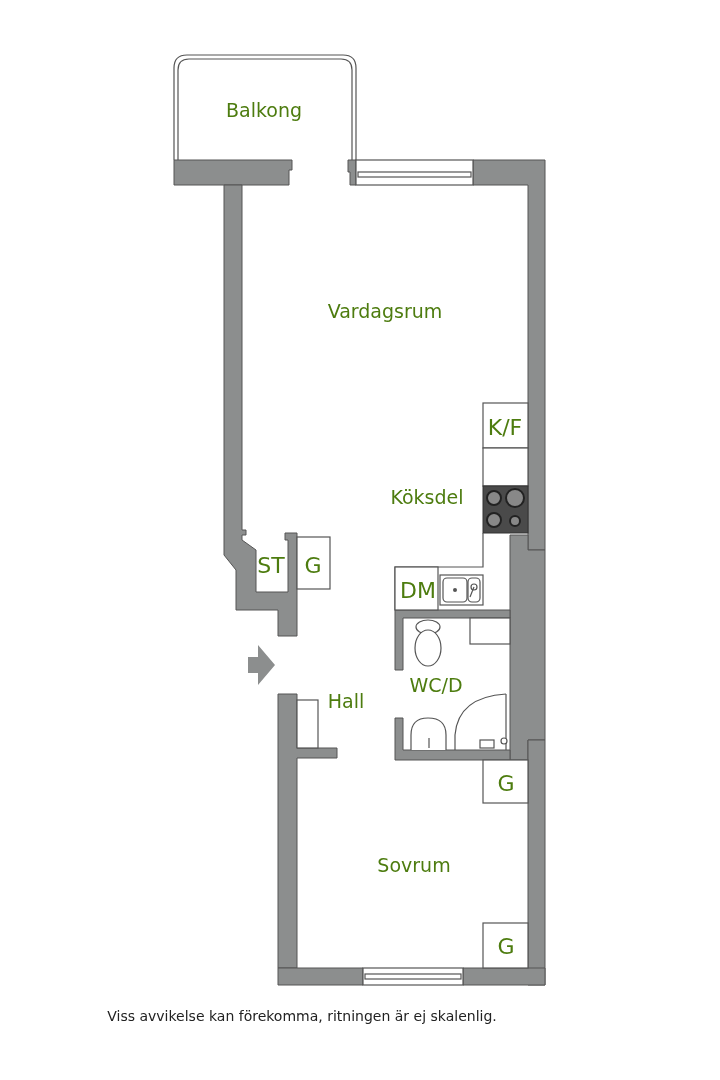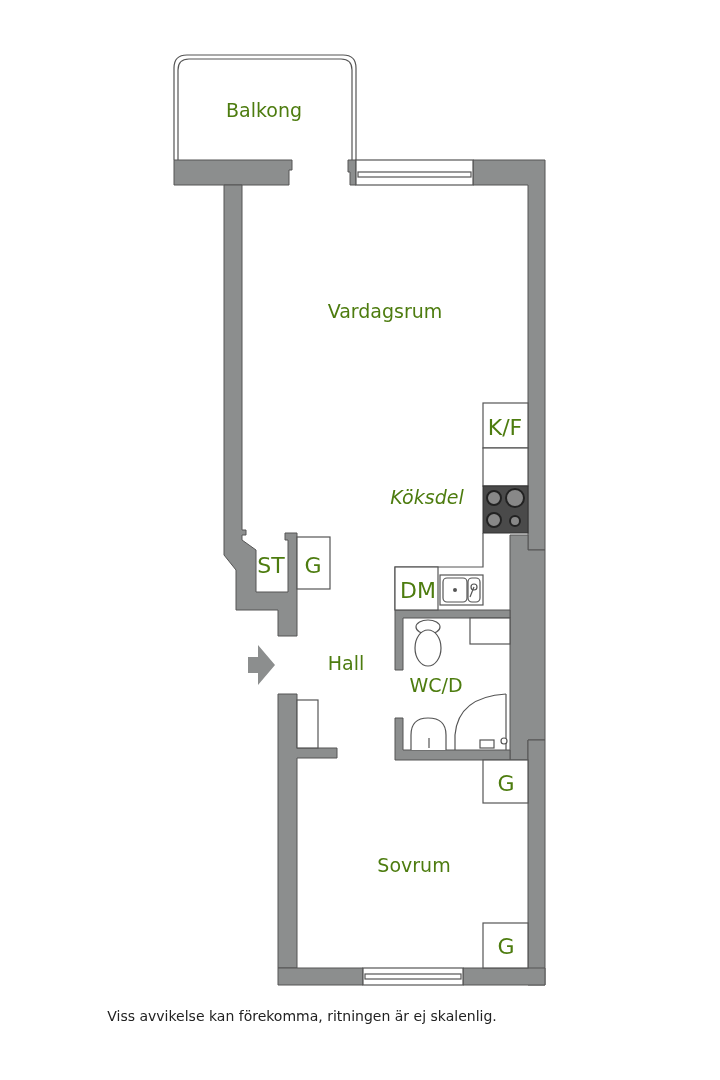--- a/index.html
+++ b/index.html
@@ -86,22 +86,22 @@
     <circle cx="504" cy="741" r="3" class="fixture"></circle>
     <rect x="480" y="740" width="14" height="8" class="fixture"></rect>
   </g>
 
   <rect class="fixture" x="483" y="760" width="45" height="43"></rect>
   <rect class="fixture" x="483" y="923" width="45" height="45"></rect>
 </svg>
 
 <div class="label" style="left:264px;top:110px;">Balkong</div>
 <div class="label" style="left:385px;top:311px;">Vardagsrum</div>
-<div class="label" style="left:427px;top:497px;font-style:italic;">Köksdel</div>
-<div class="label" style="left:346px;top:663px;">Hall</div>
+<div class="label" style="left:427px;top:497px;">Köksdel</div>
+<div class="label" style="left:346px;top:701px;">Hall</div>
 <div class="label" style="left:436px;top:685px;">WC/D</div>
 <div class="label" style="left:414px;top:865px;">Sovrum</div>
 
 <div class="label small" style="left:505px;top:427px;">K/F</div>
 <div class="label small" style="left:418px;top:590px;">DM</div>
 <div class="label small" style="left:271px;top:565px;">ST</div>
 <div class="label small" style="left:313px;top:565px;">G</div>
 <div class="label small" style="left:506px;top:783px;">G</div>
 <div class="label small" style="left:506px;top:946px;">G</div>
 

